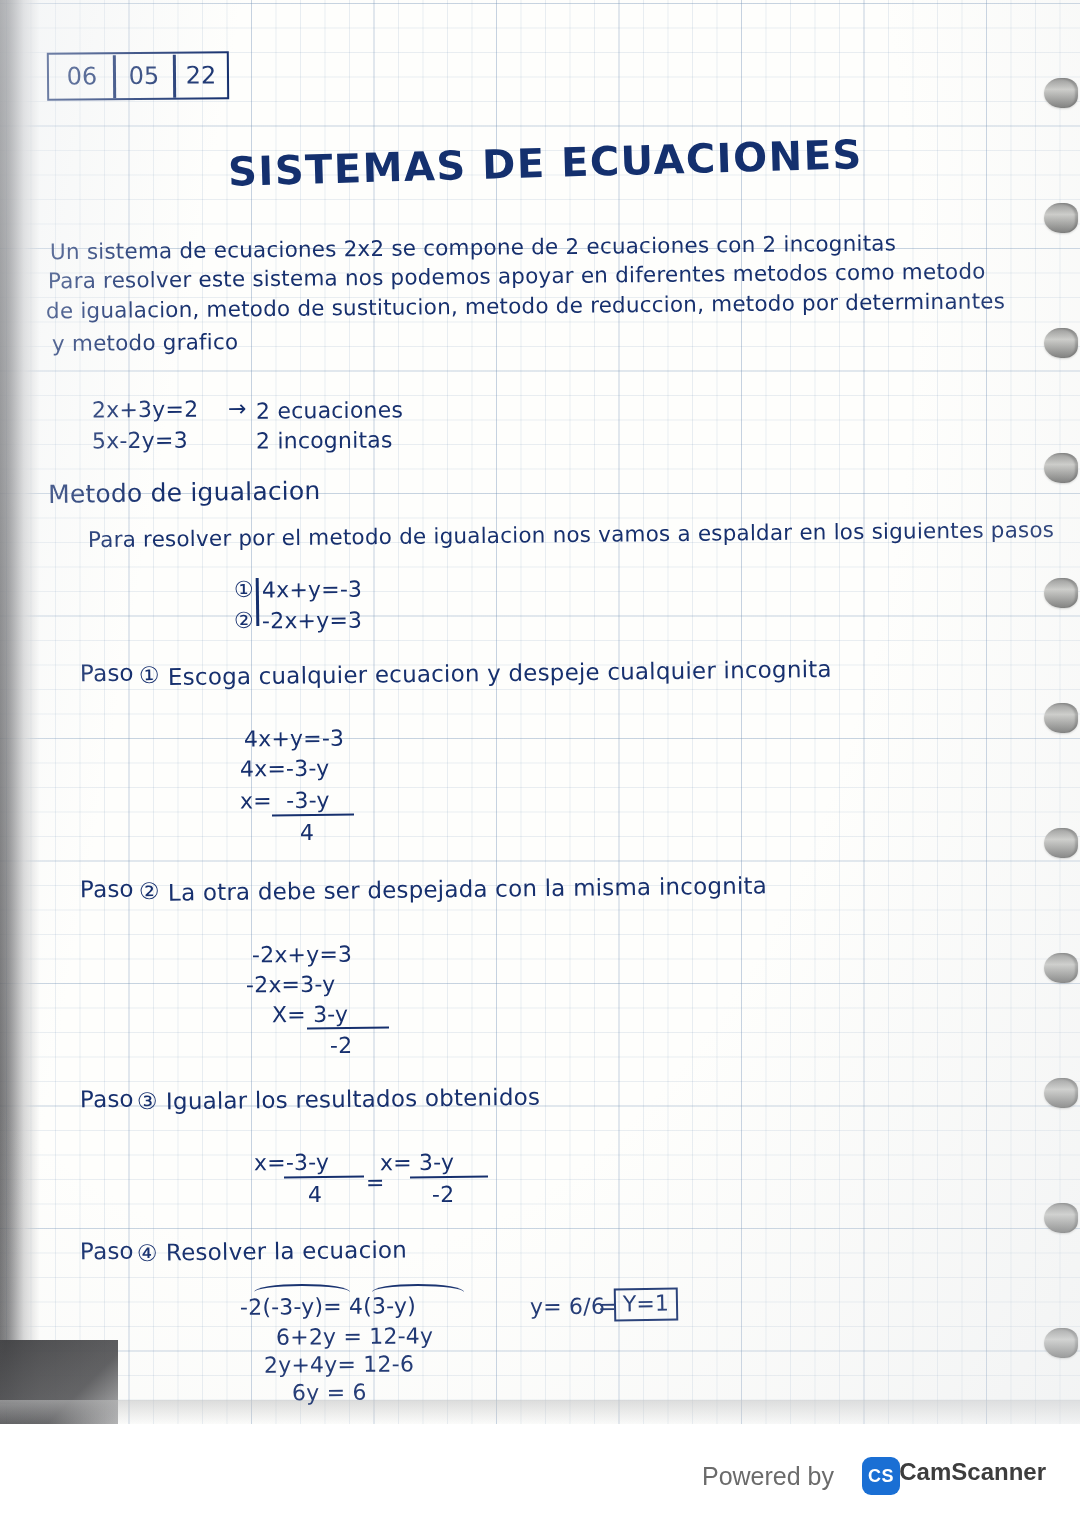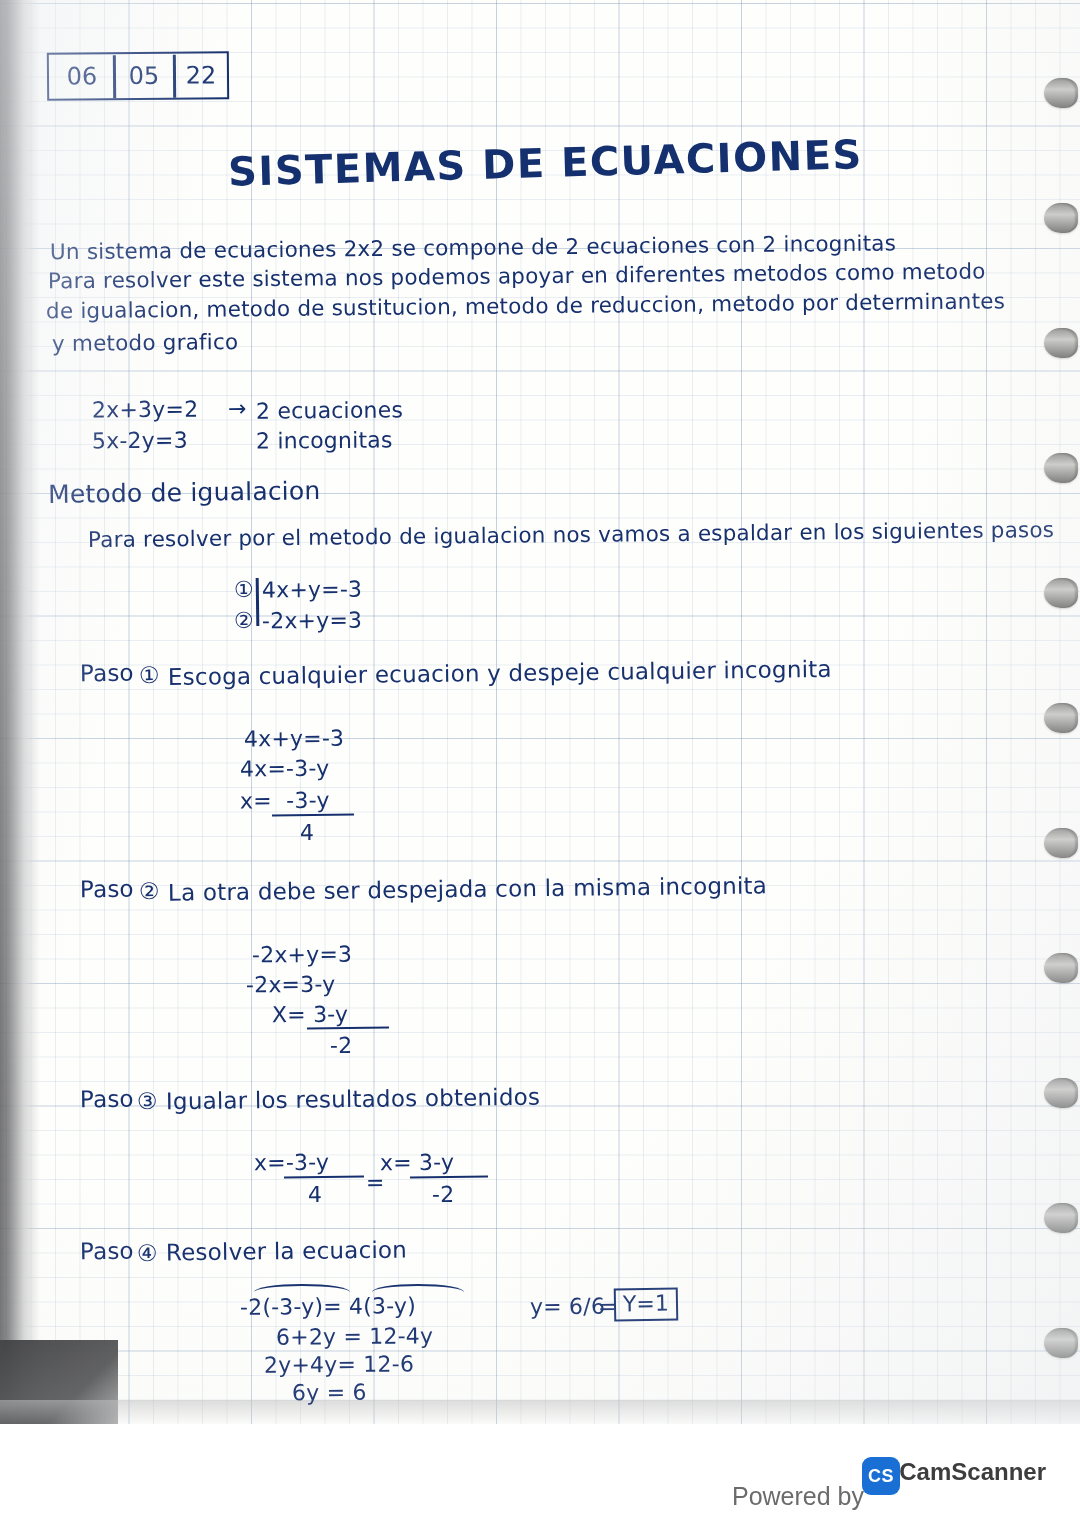--- a/index.html
+++ b/index.html
@@ -180,26 +180,25 @@
   #footer {
     position: absolute;
     left: 0;
     top: 1424px;
     width: 1080px;
     height: 104px;
     background: #ffffff;
   }
   #powered {
     position: absolute;
-    right: 216px;
+    right: 246px;
     top: 38px;
     font-size: 25px;
     color: #6b6b6b;
     font-family: "Liberation Sans", sans-serif;
-    margin-top: 20px;
   }
   #cs-badge {
     position: absolute;
     right: 180px;
     top: 33px;
     width: 38px;
     height: 38px;
     border-radius: 9px;
     background: #1a6fd4;
     color: #fff;

